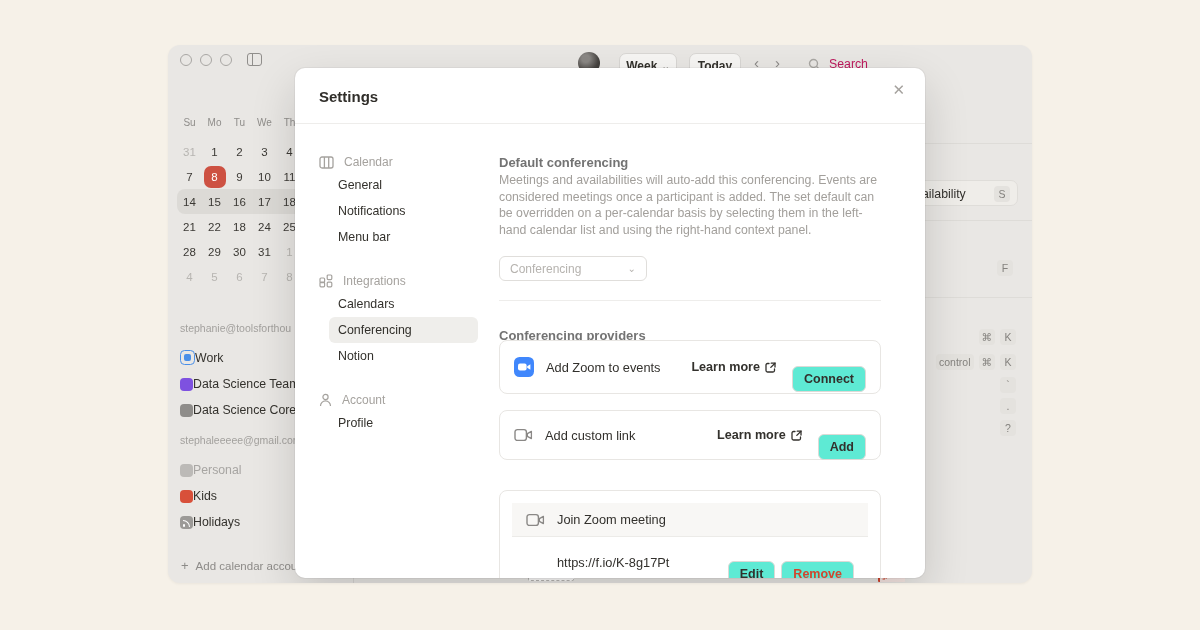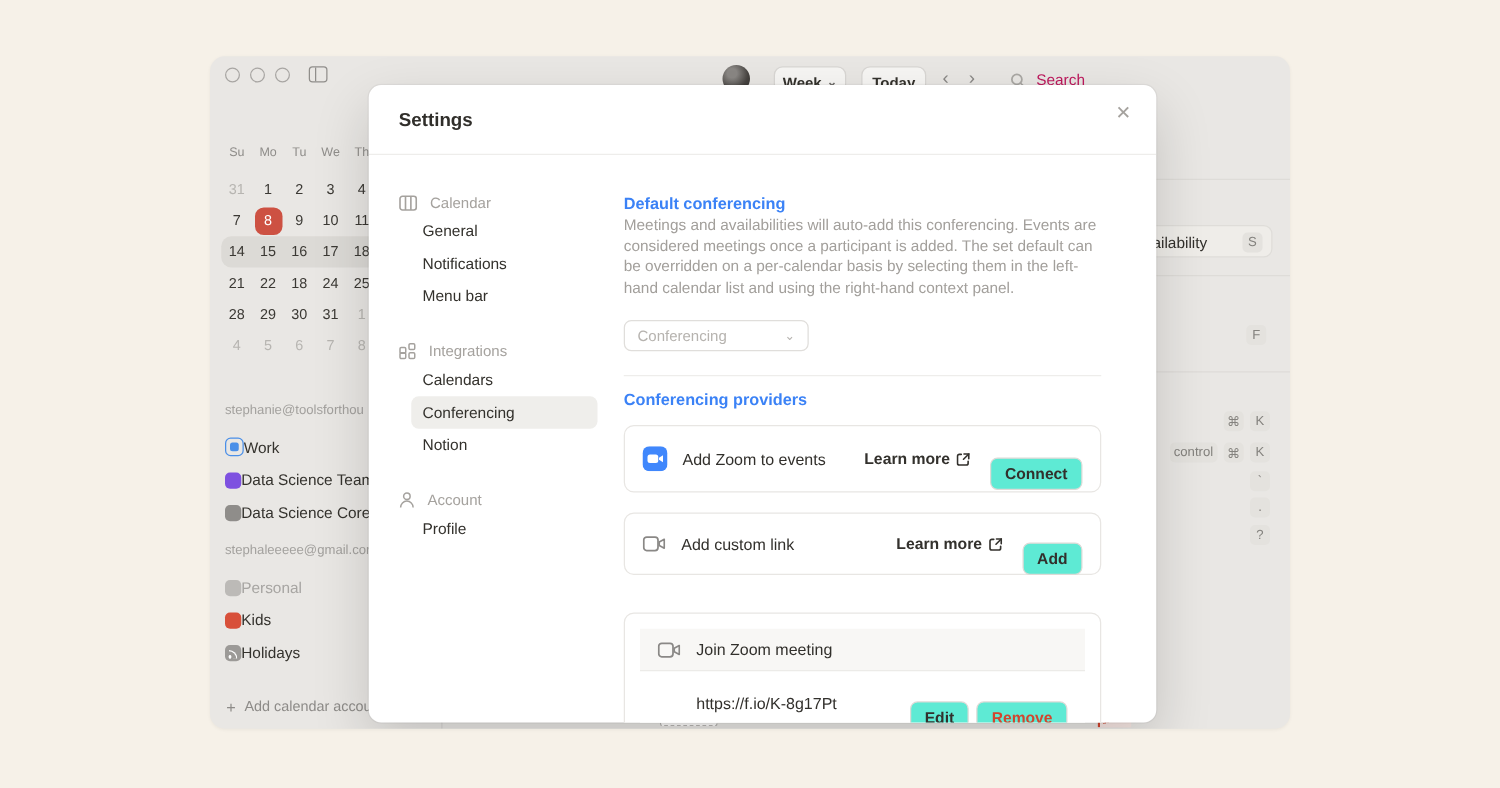--- a/index.html
+++ b/index.html
@@ -83,21 +83,21 @@
 
   .s-side { position:absolute; left:24px; top:84px; width:166px; }
   .s-section { margin-bottom:21px; }
   .s-label { display:flex; align-items:center; gap:10px; height:20px; font-size:12px; color:#a5a29e; }
   .s-label svg { flex:0 0 auto; }
   .s-item { margin-left:10px; width:149px; height:26px; display:flex; align-items:center; padding:0 9px;
     border-radius:6px; font-size:12.4px; color:#33312c; }
   .s-item.sel { background:#efeeeb; }
 
   .c-main { position:absolute; left:204px; top:0; width:382px; height:510px; }
-  .c-title { position:absolute; font-size:13px; font-weight:700; color:#3b82f6; }
+  .c-title { position:absolute; font-size:13px; font-weight:700; color:#737373; }
   .c-desc { position:absolute; top:104px; width:382px; font-size:12.3px; line-height:16.5px; color:#a29f9b; }
   .select { position:absolute; top:188px; width:148px; height:25px; border:1px solid #e0dedb; border-radius:6px;
     display:flex; align-items:center; padding:0 10px; font-size:12px; color:#b6b3af; }
   .select .sel-chev { margin-left:auto; color:#b6b3af; font-size:10px; }
   .c-div { position:absolute; top:232px; width:382px; border-top:1px solid #eeedeb; }
 
   .pcard { position:absolute; width:382px; border:1px solid #e8e6e3; border-radius:8px; background:#fff;
     display:flex; align-items:center; padding:14px 14px; }
   .card1 { top:272px; height:54px; }
   .card2 { top:342px; height:50px; }
@@ -321,21 +321,21 @@
       </div>
 
       <div class="c-main">
         <div class="c-title" style="top:87px;">Default conferencing</div>
         <div class="c-desc">Meetings and availabilities will auto-add this conferencing. Events are considered meetings once a participant is added. The set default can be overridden on a per-calendar basis by selecting them in the left-hand calendar list and using the right-hand context panel.</div>
         <div class="select">
           <span>Conferencing</span>
           <span class="sel-chev">⌄</span>
         </div>
         <div class="c-div"></div>
-        <div class="c-title" style="top:244px;">Conferencing providers</div>
+        <div class="c-title" style="top:260px;">Conferencing providers</div>
 
         <div class="pcard card1">
           <svg width="20" height="20" viewBox="0 0 20 20">
             <rect x="0" y="0" width="20" height="20" rx="5.5" fill="#4087fc"></rect>
             <rect x="4" y="6.6" width="8.6" height="6.8" rx="2" fill="#fff"></rect>
             <path d="M13.2 9.2 L16.4 7.2 V12.8 L13.2 10.8 Z" fill="#fff"></path>
           </svg>
           <span class="p-name">Add Zoom to events</span>
           <span class="p-right">
             <span class="learn">

